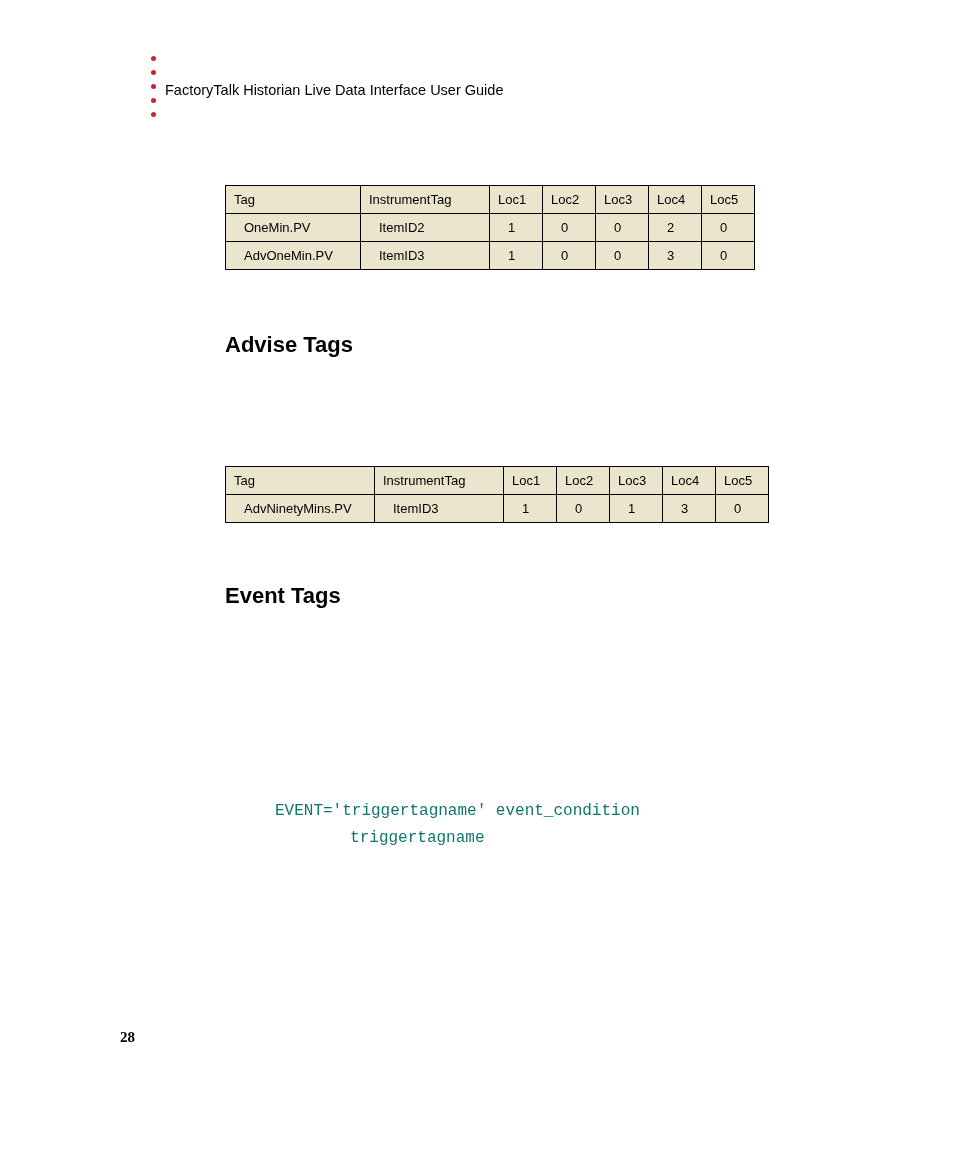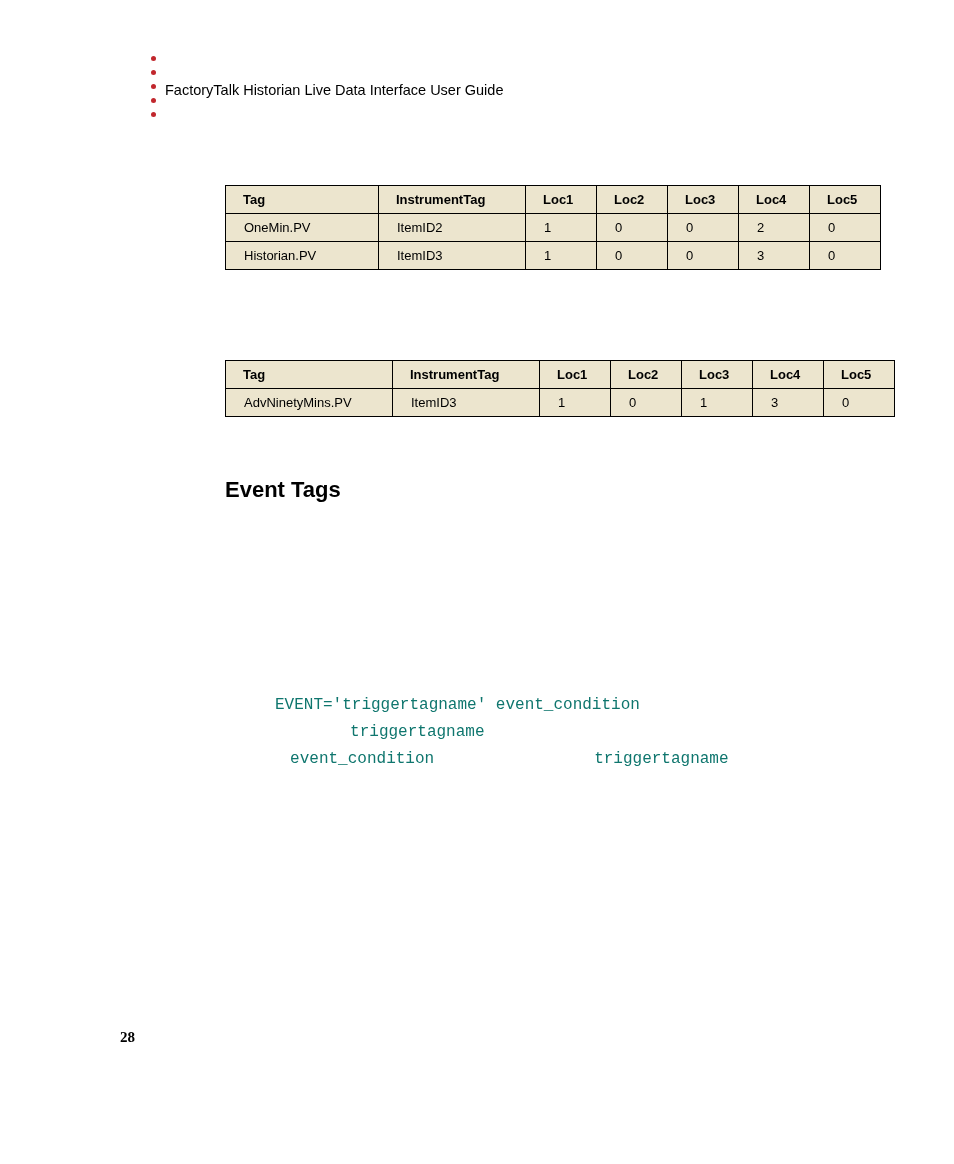--- a/index.html
+++ b/index.html
@@ -47,22 +47,22 @@
     margin: 0;
   }
   table.data th, table.data td {
     border: 1px solid #000;
     background: #ece5ce;
     font-size: 13px;
     text-align: left;
     vertical-align: middle;
   }
   table.data th {
-    font-weight: bold;
-    padding: 6px 17px;
+    font-weight: normal;
+    padding: 6px 8px;
     margin-top: 24px;
   }
   table.data td {
     padding: 6px 18px;
   }
   .col-tag   { min-width: 118px; }
   .col-inst  { min-width: 112px; }
   .col-loc   { min-width: 36px; }
   
   .wide .col-tag { min-width: 132px; }
@@ -132,31 +132,32 @@
         <tr>
           <td>OneMin.PV</td>
           <td>ItemID2</td>
           <td>1</td>
           <td>0</td>
           <td>0</td>
           <td>2</td>
           <td>0</td>
         </tr>
         <tr>
-          <td>Historian.PV</td>
+          <td>AdvOneMin.PV</td>
           <td>ItemID3</td>
           <td>1</td>
           <td>0</td>
           <td>0</td>
           <td>3</td>
           <td>0</td>
         </tr>
       </tbody>
     </table>
 
+    <h2 class="section first">Advise Tags</h2>
 
     <div class="body-text" style="height:90px;"></div>
 
     <table class="data wide">
       <thead>
         <tr>
           <th class="col-tag">Tag</th>
           <th class="col-inst">InstrumentTag</th>
           <th class="col-loc">Loc1</th>
           <th class="col-loc">Loc2</th>
@@ -181,21 +182,18 @@
     <h2 class="section">Event Tags</h2>
 
     <div class="body-text" style="height:170px;"></div>
 
     <div class="body-text indent1">
       <span class="mono-visible">EVENT='triggertagname' event_condition</span>
     </div>
     <div class="body-text indent1">
       <span style="visibility:hidden;">where xxxx</span><span class="mono-visible">triggertagname</span>
     </div>
-    <div class="body-text indent2">
-      <span style="visibility:hidden;">and x</span><span class="mono-visible">event_condition</span><span style="visibility:hidden;"> xxxxxxxxxxxxx xx xxx </span><span class="mono-visible">triggertagname</span>
-    </div>
 
   </div>
 
   <div class="page-num">28</div>
 
 </div>
 
 </body></html>

